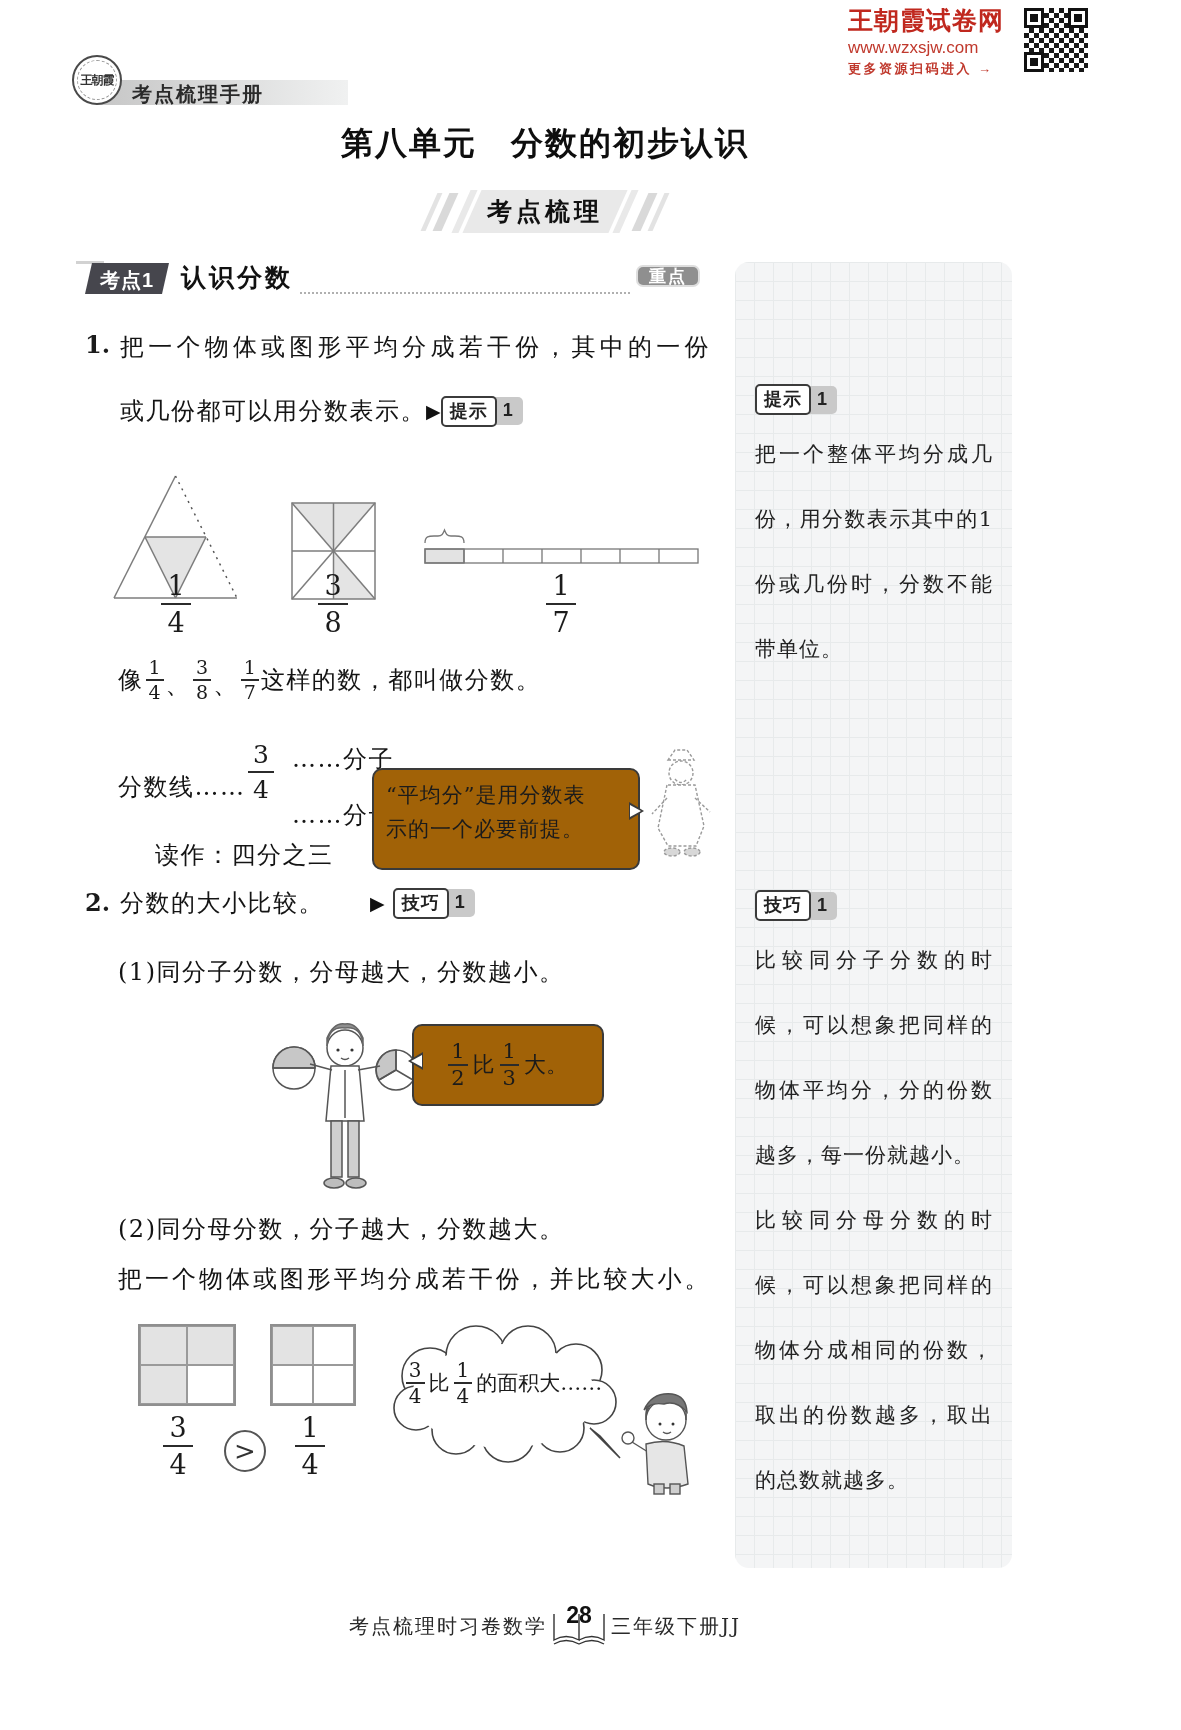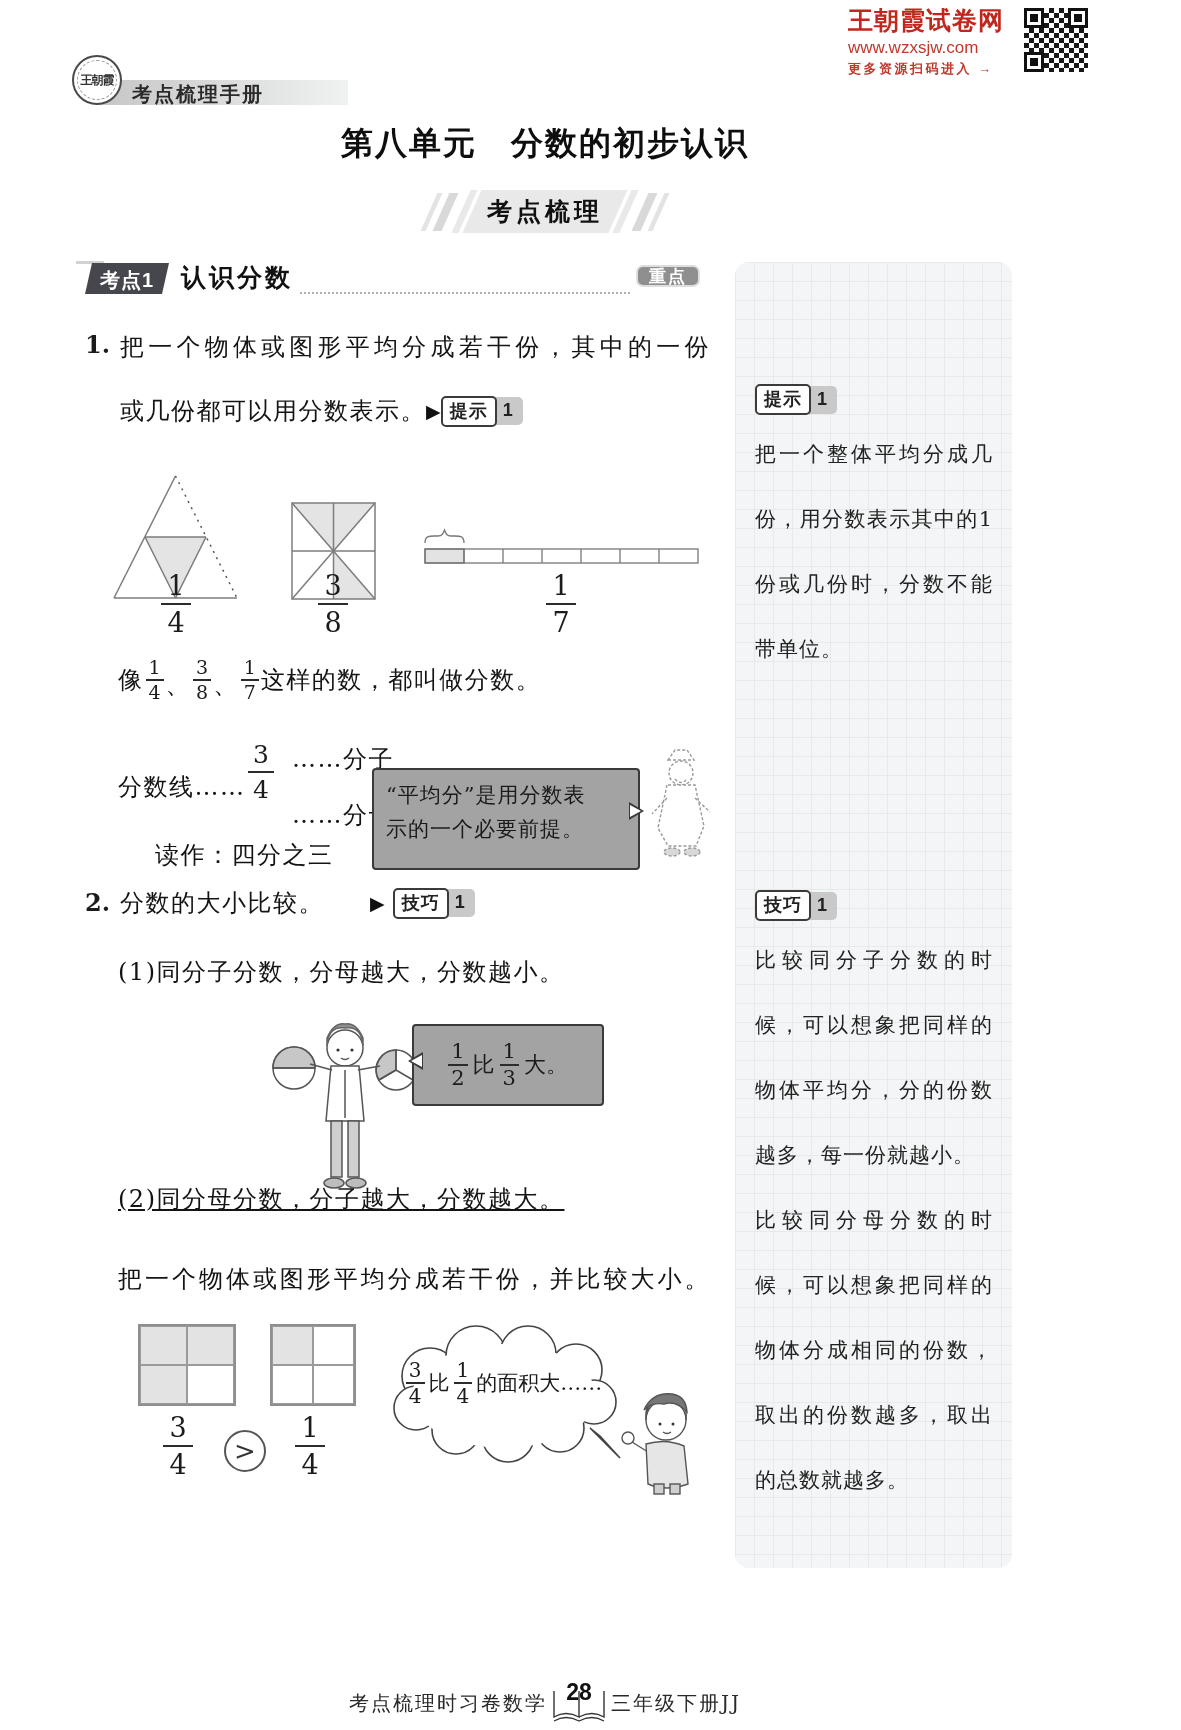--- a/index.html
+++ b/index.html
@@ -68,42 +68,42 @@
   .frac .fn{padding-bottom:4px;}
   .frac .fd{border-top:2px solid #2b2b2b;padding:4px 5px 0;}
   .frac.big{font-size:27px;} .frac.big .fd{min-width:20px;text-align:center;}
   .frac.mid{font-size:25px;}
   .frac.sm{font-size:19px;} .frac.sm .fn{padding-bottom:2px;} .frac.sm .fd{padding:2px 3px 0;}
   .inline-row{display:flex;align-items:center;gap:2px;}
 
   .fig-frac{width:52px;text-align:center;}
 
   
-  .bubble{background:#a3a3a3;border:2px solid #3a3a3a;border-radius:4px;}
+  .bubble{background:#a16207;border:2px solid #3a3a3a;border-radius:10px;}
   .tail-r::after{content:"";position:absolute;right:-15px;top:32px;border:9px solid transparent;border-left:15px solid #3a3a3a;}
   .tail-r::before{content:"";position:absolute;right:-9px;top:35px;border:6px solid transparent;border-left:11px solid #fff;z-index:2;}
   .tail-l::after{content:"";position:absolute;left:-15px;top:26px;border:9px solid transparent;border-right:15px solid #3a3a3a;}
   .tail-l::before{content:"";position:absolute;left:-9px;top:29px;border:6px solid transparent;border-right:11px solid #fff;z-index:2;}
 
   
   .g2{display:grid;grid-template-columns:1fr 1fr;grid-template-rows:1fr 1fr;border:2px solid #8f8f8f;background:#fff;}
   .g2 div{border:1px solid #9a9a9a;}
   .g2 .sh{background:#e3e3e3;}
 
   .cmp-circle{width:38px;height:38px;border:2px solid #555;border-radius:50%;
     display:flex;align-items:center;justify-content:center;font-size:26px;color:#333;}
 
   
   .sidebar{left:735px;top:262px;width:277px;height:1306px;background:#f4f5f6;border-radius:14px;
     background-image:linear-gradient(#e7eaeb 1px,transparent 1px),linear-gradient(90deg,#e7eaeb 1px,transparent 1px);
     background-size:19px 19px;}
   .side-text{position:absolute;left:20px;width:238px;font-size:21px;letter-spacing:1px;color:#222;
     line-height:65px;text-align:justify;}
 
-  .footer-row{left:0;top:1679px;width:1090px;display:flex;justify-content:center;align-items:center;
+  .footer-row{left:0;top:1602px;width:1090px;display:flex;justify-content:center;align-items:center;
     font-size:20px;color:#2a2a2a;letter-spacing:2px;text-align:center;}
   .book{position:relative;width:64px;height:48px;display:flex;align-items:flex-start;justify-content:center;}
   .book .pg{position:absolute;left:0;top:0;}
   .book .pnum{position:relative;z-index:2;font-size:23px;font-weight:bold;color:#111;letter-spacing:0;}
 </style>
 </head>
 <body>
 
 <div class="abs handbook-bar"></div>
 <div class="abs logo-circle">
@@ -307,21 +307,21 @@
       <span class="fd">2</span>
     </span>
   <span>比</span>
   <span class="frac sm" style="font-size:21px;">
       <span class="fn">1</span>
       <span class="fd">3</span>
     </span>
   <span>大。</span>
 </div>
 
-<div class="abs bodytext" style="left:118px;top:1182px;text-decoration:underline;">(2)同分母分数，分子越大，分数越大。</div>
+<div class="abs bodytext" style="left:118px;top:1212px;">(2)同分母分数，分子越大，分数越大。</div>
 <div class="abs bodytext jfull" style="left:118px;top:1262px;width:592px;">把一个物体或图形平均分成若干份，并比较大小。</div>
 
 <div class="abs g2" style="left:138px;top:1324px;width:94px;height:78px;">
   <div class="sh"></div>
   <div class="sh"></div>
   <div class="sh"></div>
   <div></div>
 </div>
 <div class="abs g2" style="left:270px;top:1324px;width:82px;height:78px;">
   <div class="sh"></div>

